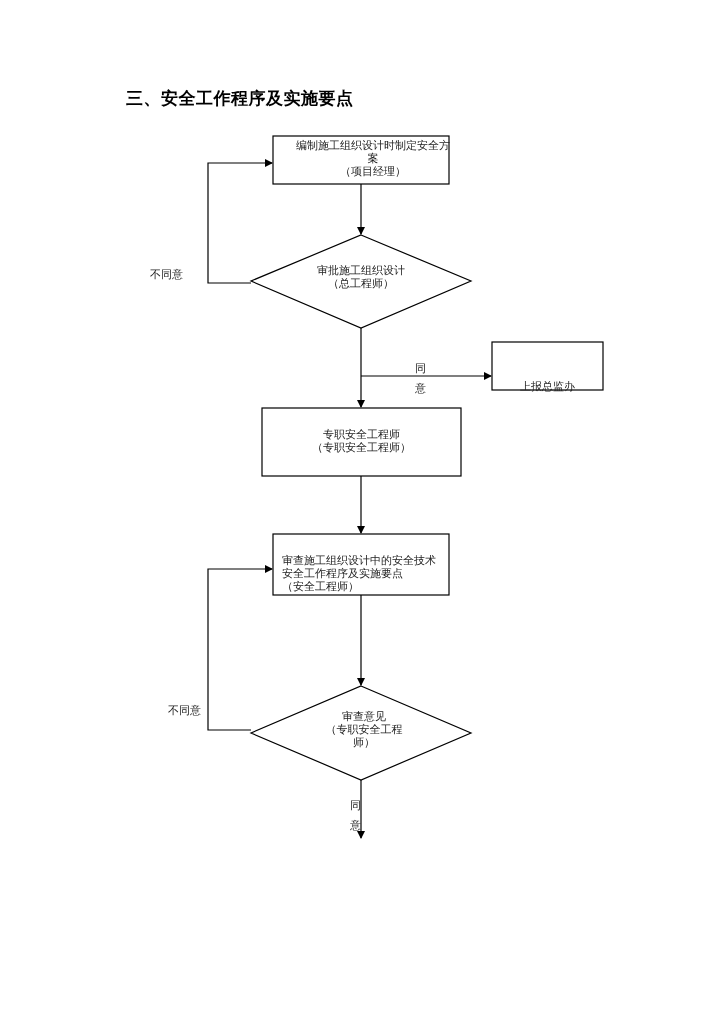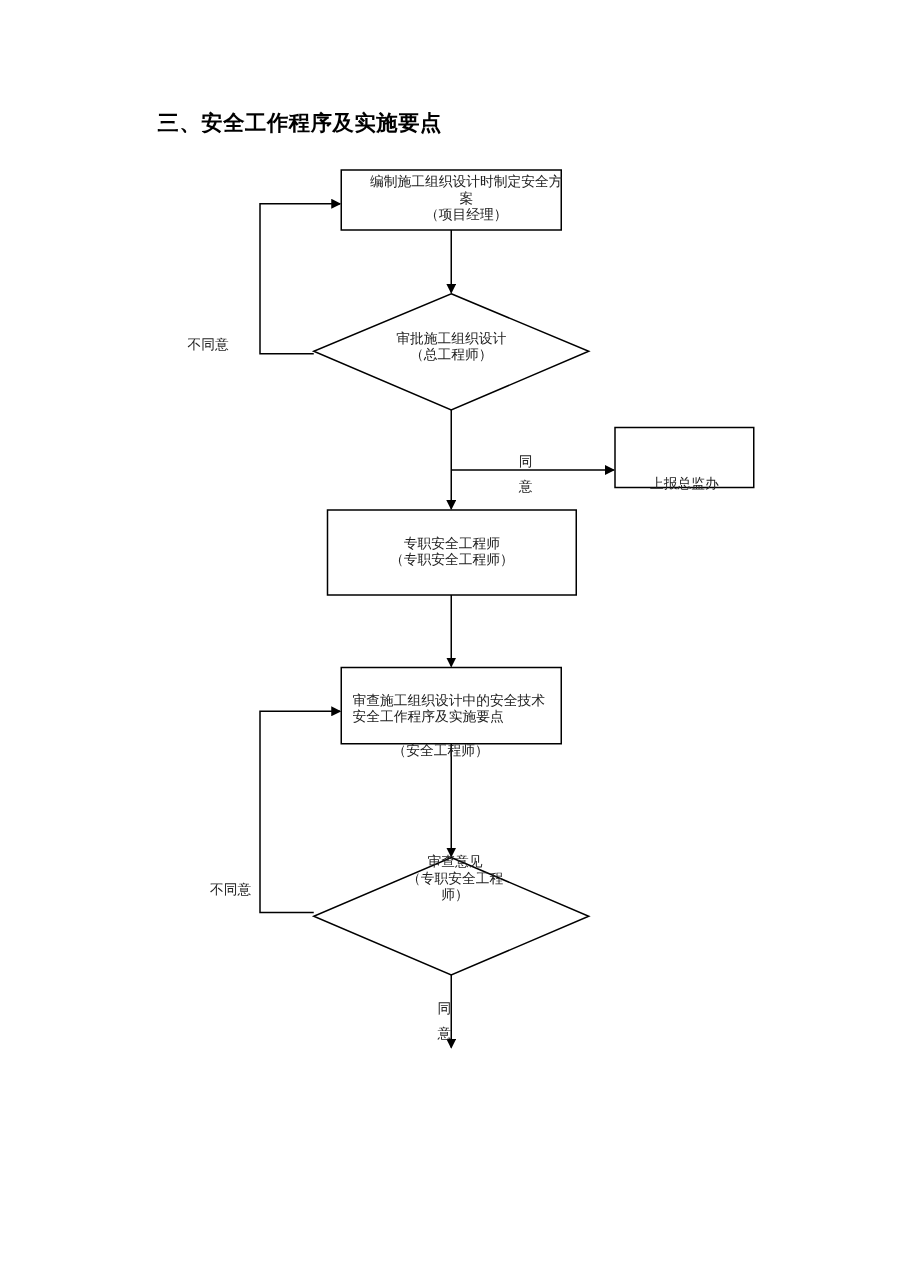--- a/index.html
+++ b/index.html
@@ -2,21 +2,21 @@
 <html><head>
   <meta charset="utf-8">
   <style>
     html, body { margin: 0; padding: 0; background: #ffffff; }
     body { width: 724px; height: 1024px; position: relative; overflow: hidden;
            font-family: "DejaVu Sans", sans-serif; color: #000; }
     .title { position: absolute; left: 126px; top: 87px; font-size: 17px; font-weight: bold;
              letter-spacing: 0.5px; white-space: nowrap; }
     svg.diagram { position: absolute; left: 0; top: 0; }
     .node-text { position: absolute; font-size: 11px; line-height: 13px; text-align: center; color: #222; }
-    .label { position: absolute; font-size: 11px; line-height: 13px; color: #222; white-space: nowrap; }
+    .label { position: absolute; font-size: 11px; line-height: 13px; color: #222; white-space: nowrap; font-family: Liberation Mono, monospace; }
     .t-left { text-align: left; }
   </style>
 </head>
 <body>
 
 <div class="title">三、安全工作程序及实施要点</div>
 
 <svg class="diagram" width="724" height="1024" viewBox="0 0 724 1024">
   <defs>
     <marker id="arrow" markerWidth="8" markerHeight="8" refX="7" refY="4" orient="auto" markerUnits="userSpaceOnUse">
@@ -69,24 +69,24 @@
 <div class="node-text" style="left:492px; top:380px; width:111px;">上报总监办</div>
 
 <div class="node-text" style="left:262px; top:428px; width:199px;">
   <div>专职安全工程师</div>
   <div>（专职安全工程师）</div>
 </div>
 
 <div class="node-text t-left" style="left:282px; top:554px; width:165px;">
   <div>审查施工组织设计中的安全技术</div>
   <div>安全工作程序及实施要点</div>
-  <div style="text-align:center; padding-right:24px;margin-top:14px;">（安全工程师）</div>
+  <div style="text-align:left; padding-right:24px;">（安全工程师）</div>
 </div>
 
-<div class="node-text" style="left:316px; top:683px; width:96px;">
+<div class="node-text" style="left:316px; top:710px; width:96px;">
   <div>审查意见</div>
   <div>（专职安全工程</div>
   <div>师）</div>
 </div>
 
 <div class="label" style="left:150px; top:269px;">不同意</div>
 <div class="label" style="left:415px; top:363px;">同</div>
 <div class="label" style="left:415px; top:383px;">意</div>
 <div class="label" style="left:168px; top:705px;">不同意</div>
 <div class="label" style="left:350px; top:800px;">同</div>

